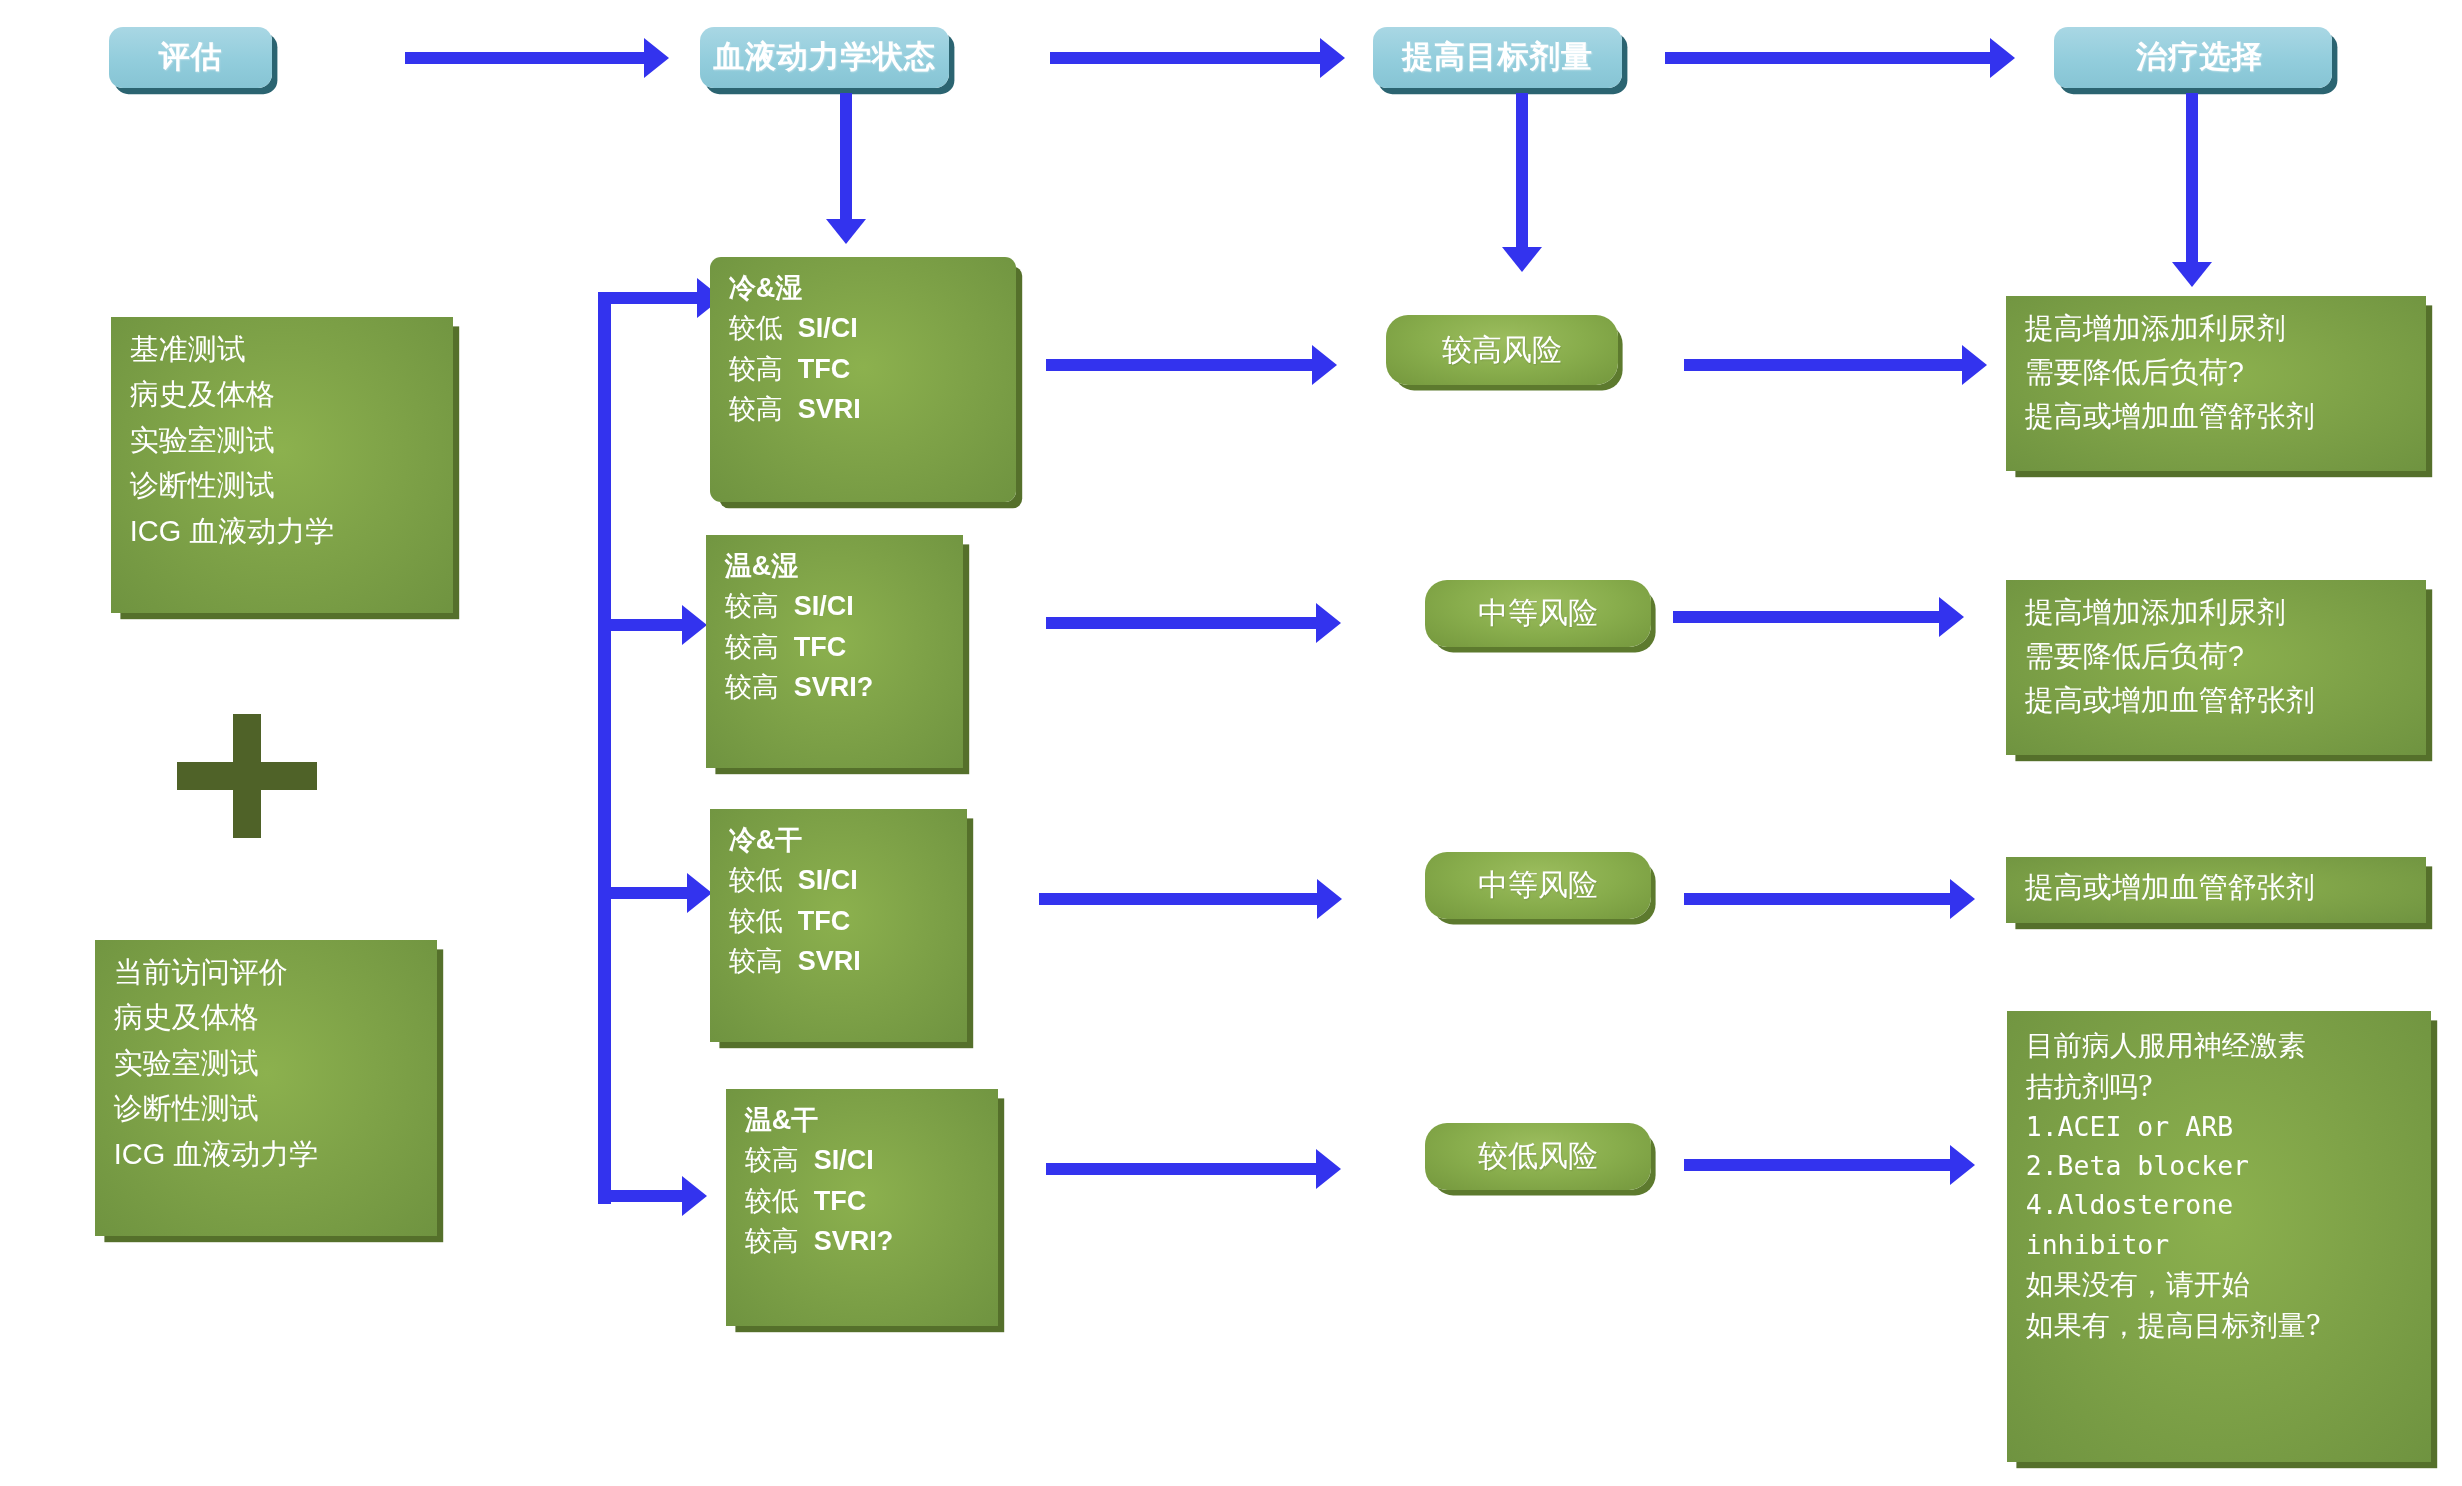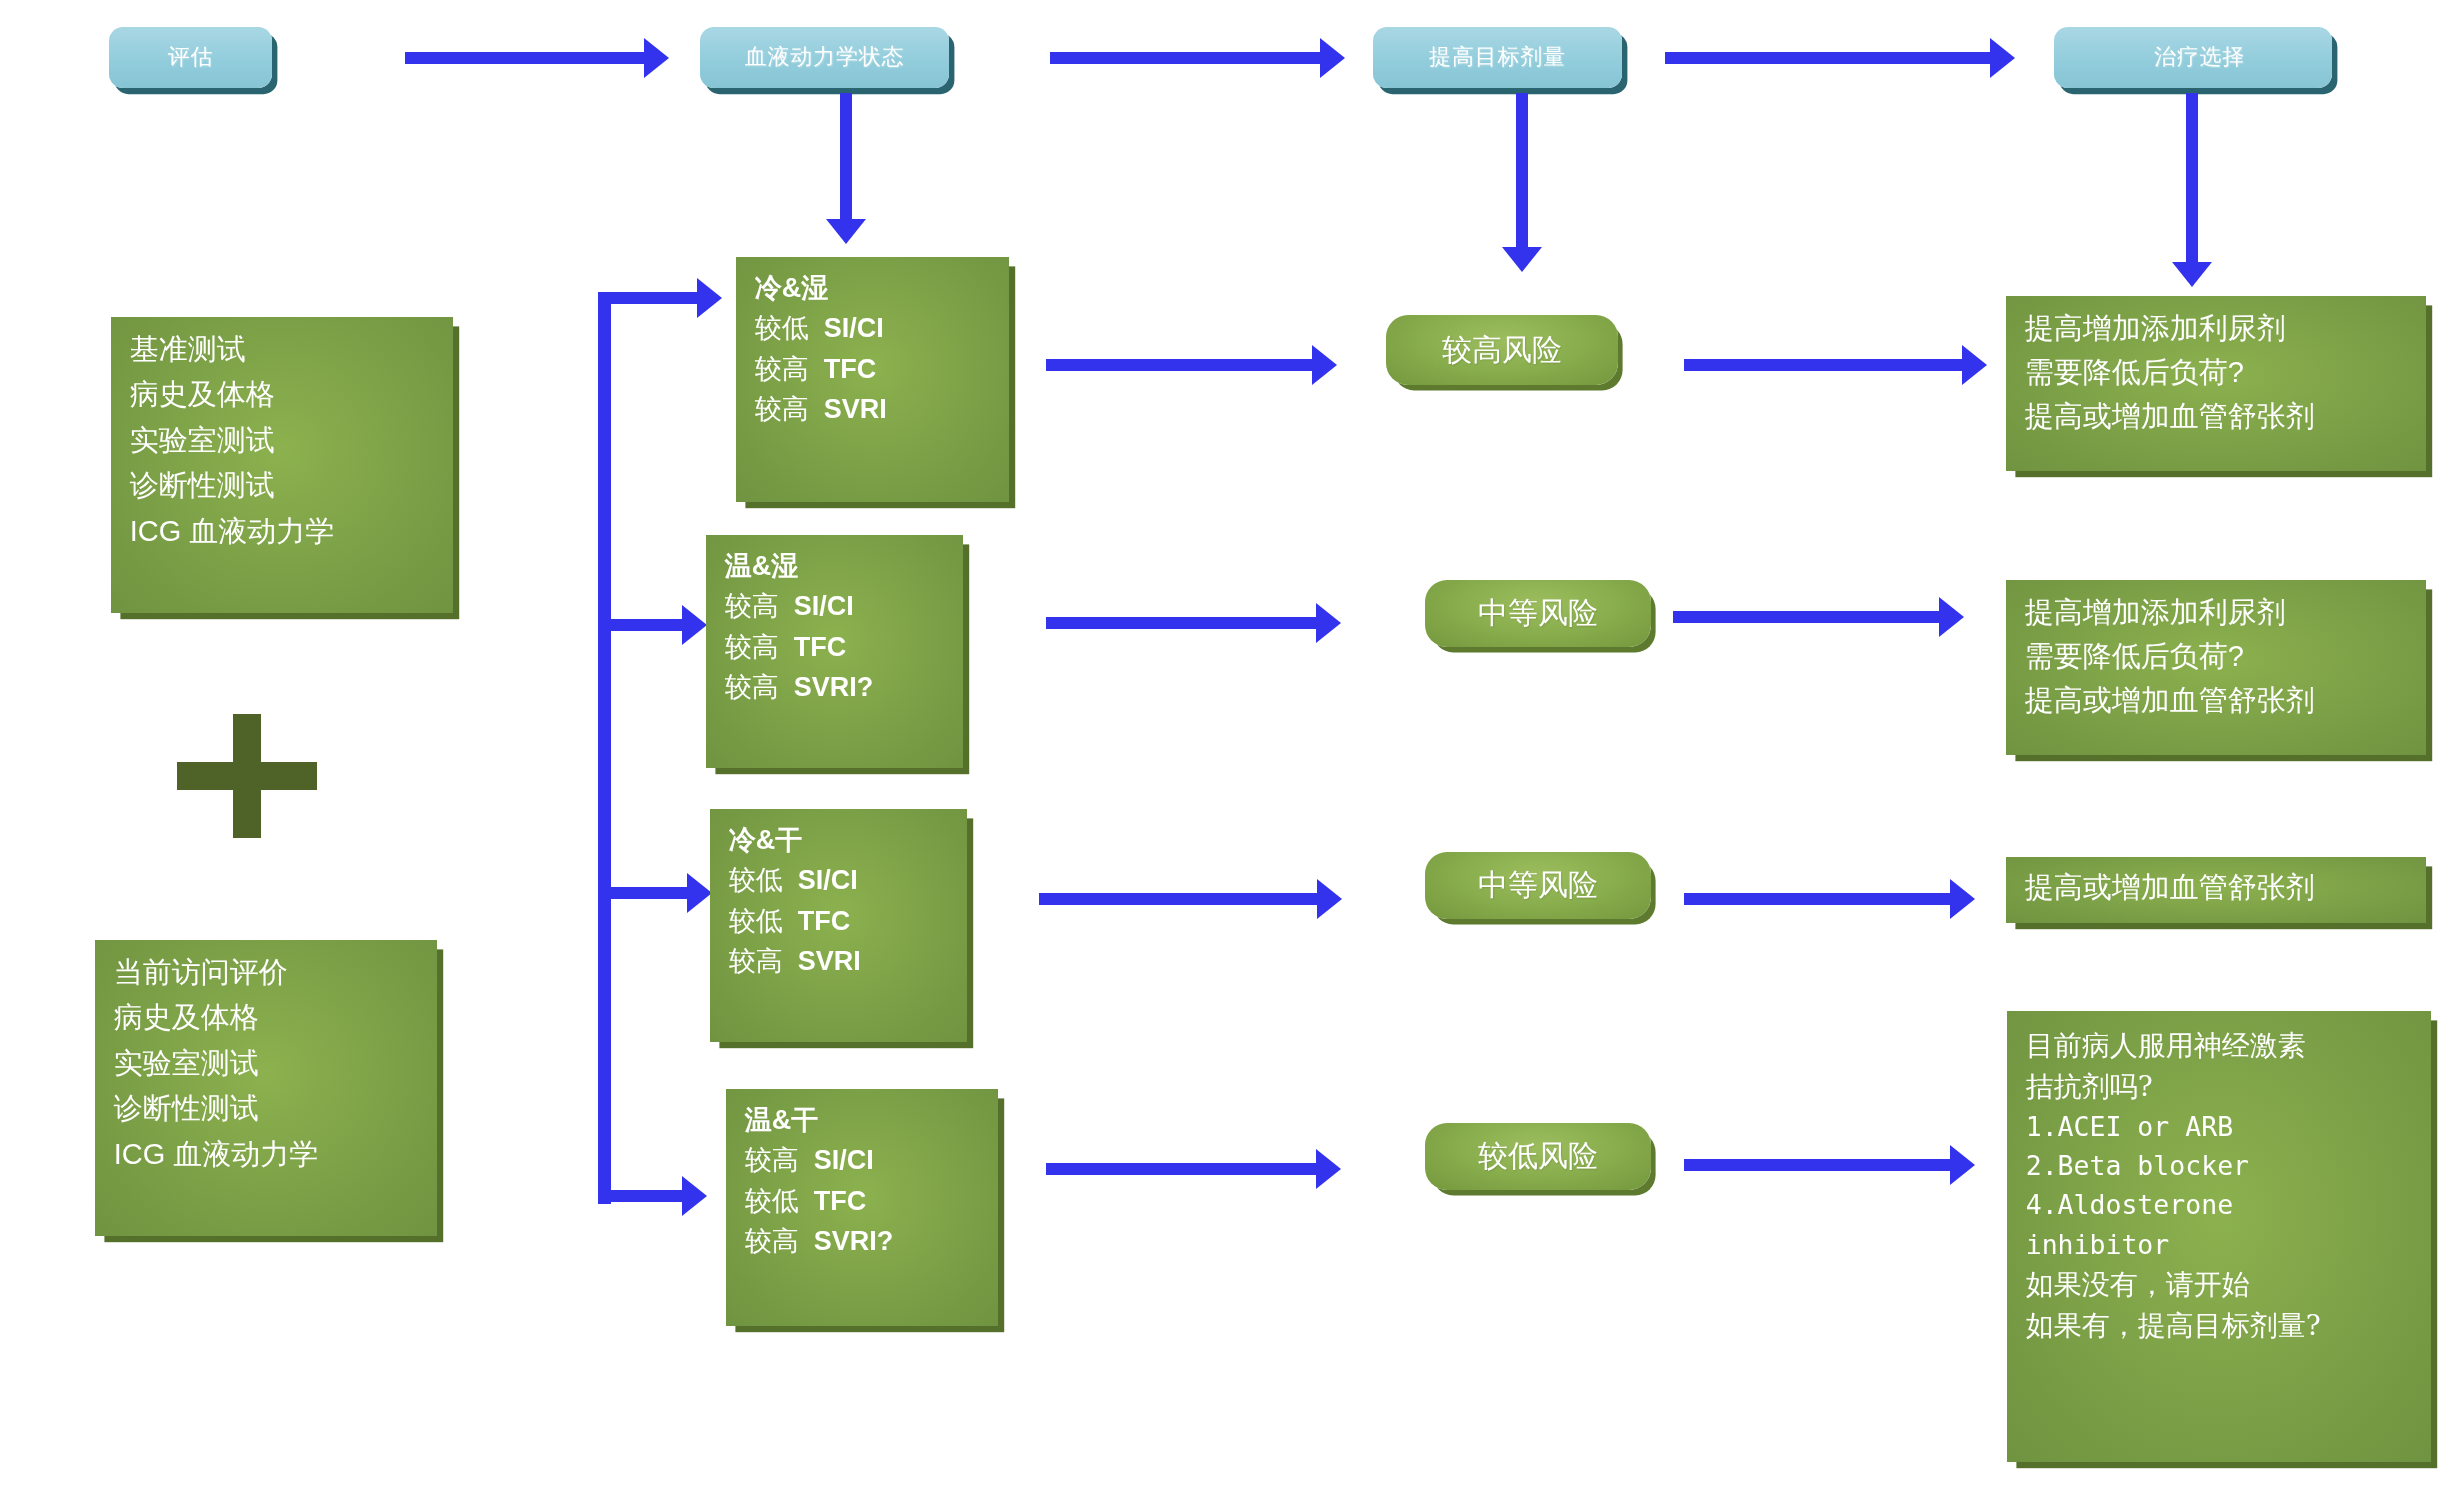--- a/index.html
+++ b/index.html
@@ -19,22 +19,22 @@
   
   .hdr {
     position: absolute;
     background: linear-gradient(to bottom, #a9d7e4 0%, #92cddc 55%, #86c4d4 100%);
     border-radius: 14px;
     box-shadow: 5.4px 6.2px 0 0 #2b6471;
     display: flex;
     align-items: center;
     justify-content: center;
     color: #ffffff;
-    font-size: 22px;
-    font-weight: 400;
+    font-size: 31px;
+    font-weight: 700;
     letter-spacing: 0.8px;
     text-shadow: 0.8px 0.8px 1.6px rgba(255,255,255,0.35);
   }
 
   
   .gbox {
     position: absolute;
     background: radial-gradient(ellipse at 50% 45%, #8cb14e 0%, #7fa348 45%, #6f9340 100%);
     box-shadow: 7.8px 7.8px 0 -1.6px #55702b;
     color: #ffffff;
@@ -192,21 +192,21 @@
   </div>
 
   <div class="arrow-h" style="left:603px; top:887px; width:86px;">
     <span class="head"></span>
   </div>
 
   <div class="arrow-h" style="left:598px; top:1190px; width:86px;">
     <span class="head"></span>
   </div>
 
-  <div class="gbox profile-box" style="left:736px; top:257px; width:273px; height:245px;">
+  <div class="gbox profile-box" style="left:710px; top:257px; width:306px; height:245px;border-radius:11px;">
     <span class="line lbl">冷&amp;湿</span>
     <span class="line"><span>较低</span>&nbsp;&nbsp;<b>SI/CI</b></span>
     <span class="line"><span>较高</span>&nbsp;&nbsp;<b>TFC</b></span>
     <span class="line"><span>较高</span>&nbsp;&nbsp;<b>SVRI</b></span>
   </div>
 
   <div class="gbox profile-box" style="left:706px; top:535px; width:257px; height:233px;">
     <span class="line lbl">温&amp;湿</span>
     <span class="line"><span>较高</span>&nbsp;&nbsp;<b>SI/CI</b></span>
     <span class="line"><span>较高</span>&nbsp;&nbsp;<b>TFC</b></span>

